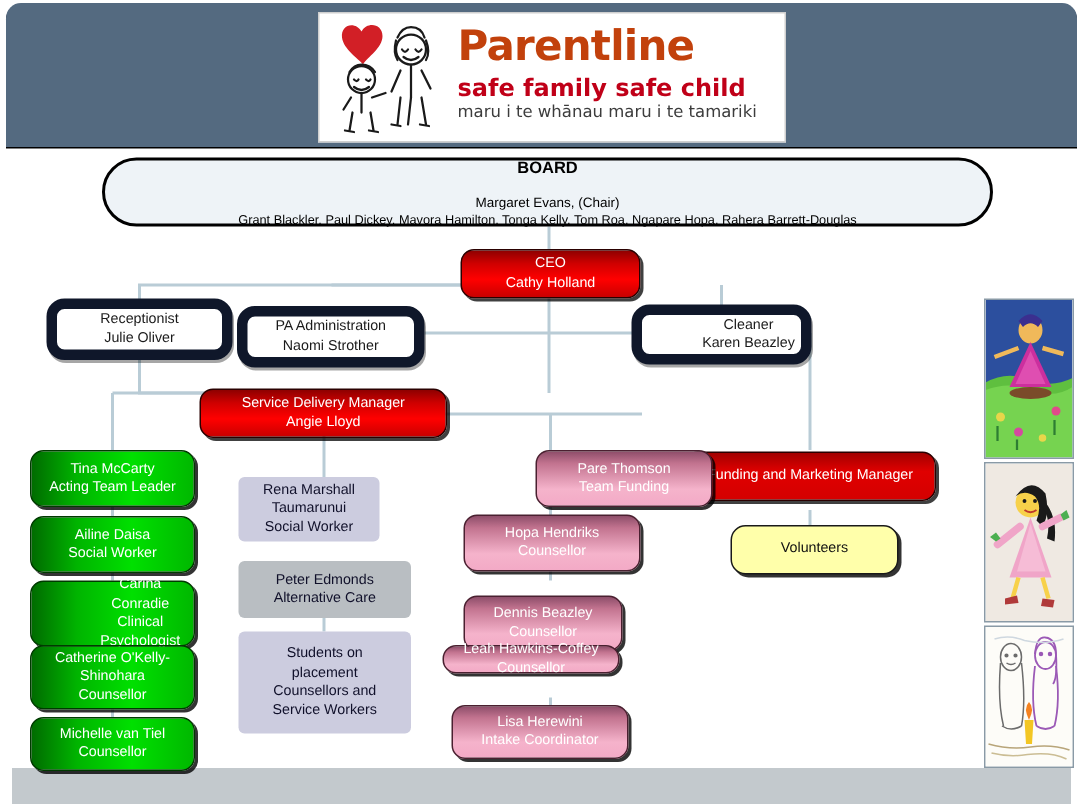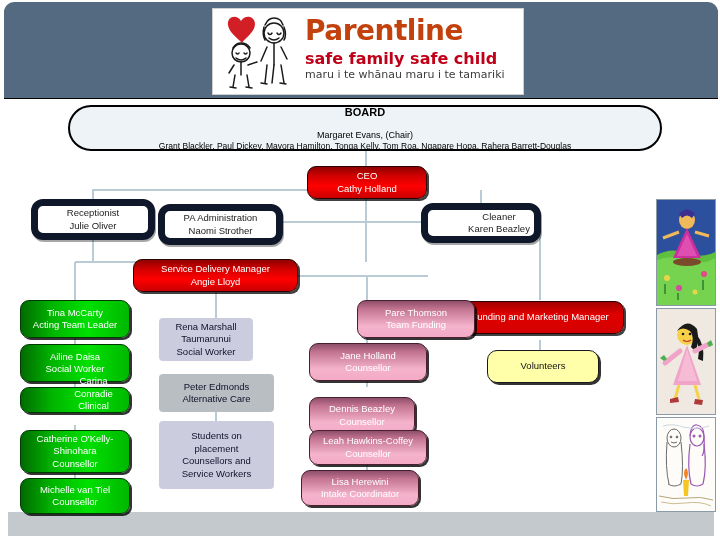--- a/index.html
+++ b/index.html
@@ -302,21 +302,21 @@
   </div>
 
   <div class="node n-green" style="left:20px; top:300px; width:110px; height:38px;">
     <span class="l">Tina McCarty</span>
     <span class="l">Acting Team Leader</span>
   </div>
   <div class="node n-green" style="left:20px; top:344px; width:110px; height:38px;">
     <span class="l">Ailine Daisa</span>
     <span class="l">Social Worker</span>
   </div>
-  <div class="node n-green" style="left:20px; top:387px; width:110px; height:26px;padding-left:41px;">
+  <div class="node n-green" style="left:20px; top:387px; width:110px; height:44px;padding-left:41px;">
     <span class="l">Carina Conradie</span>
     <span class="l">Clinical Psychologist</span>
   </div>
   <div class="node n-green" style="left:20px; top:430px; width:110px; height:43px;">
     <span class="l">Catherine O'Kelly-Shinohara</span>
     <span class="l">Counsellor</span>
   </div>
   <div class="node n-green" style="left:20px; top:478px; width:110px; height:36px;">
     <span class="l">Michelle van Tiel</span>
     <span class="l">Counsellor</span>
@@ -336,28 +336,28 @@
     <span class="l">placement</span>
     <span class="l">Counsellors and</span>
     <span class="l">Service Workers</span>
   </div>
 
   <div class="node n-pink" style="left:309px; top:300px; width:118px; height:38px;margin-left:48px;">
     <span class="l">Pare Thomson</span>
     <span class="l">Team Funding</span>
   </div>
   <div class="node n-pink" style="left:309px; top:343px; width:118px; height:38px;">
-    <span class="l">Jane Holland</span>
+    <span class="l">Hopa Hendriks</span>
     <span class="l">Counsellor</span>
   </div>
   <div class="node n-pink" style="left:309px; top:397px; width:106px; height:37px;">
     <span class="l">Dennis Beazley</span>
     <span class="l">Counsellor</span>
   </div>
-  <div class="node n-pink" style="left:309px; top:430px; width:118px; height:35px;">
+  <div class="node n-pink" style="left:295px; top:430px; width:118px; height:19px;">
     <span class="l">Leah Hawkins-Coffey</span>
     <span class="l">Counsellor</span>
   </div>
   <div class="node n-pink" style="left:301px; top:470px; width:118px; height:36px;">
     <span class="l">Lisa Herewini</span>
     <span class="l">Intake Coordinator</span>
   </div>
 
   <div class="art" style="left:656px; top:199px; width:58px; height:105px;">
     <svg viewBox="0 0 58 105" width="58" height="105">

